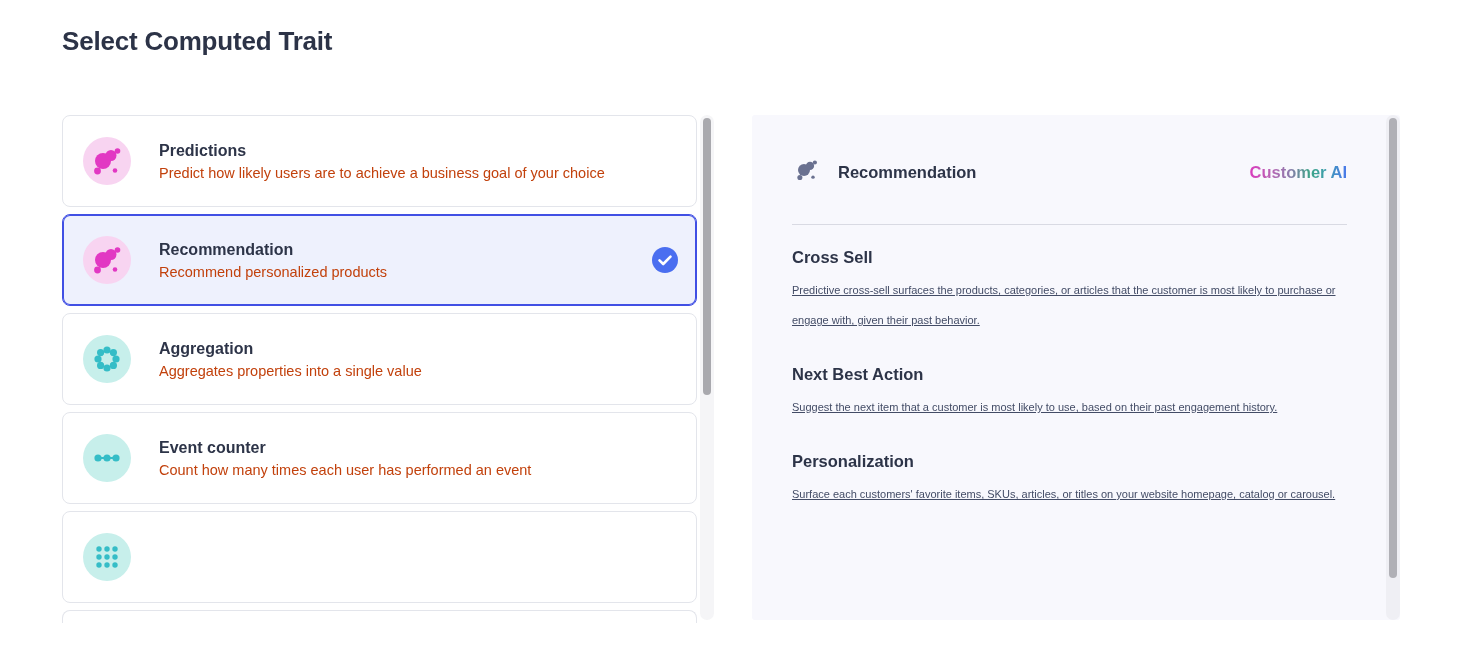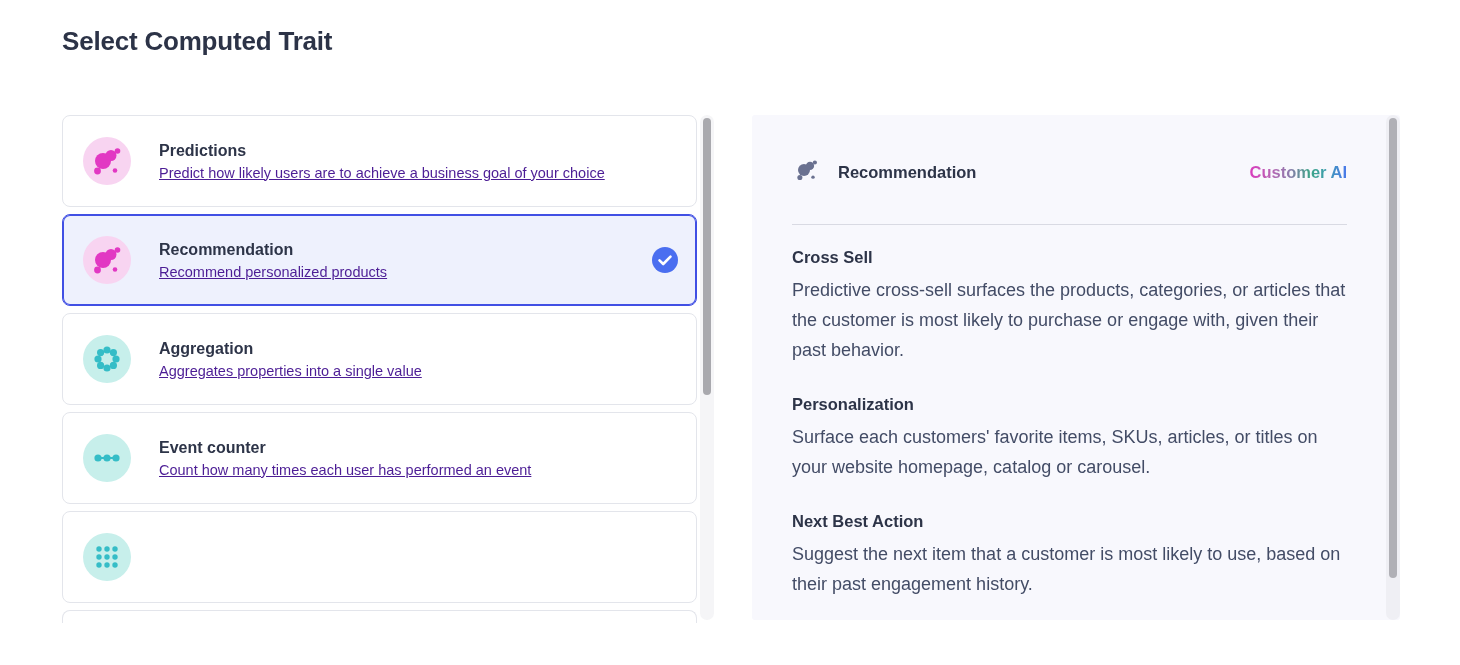--- a/index.html
+++ b/index.html
@@ -17,21 +17,21 @@
           display:flex; align-items:center; padding:6px 20px; cursor:pointer; }
   .card.selected { border:1px solid #4150e4; background:#eef1fd; box-shadow:0 0 0 1px #4150e4 inset; }
   .card.partial { height:10px; margin-bottom:0; border-bottom:none;
                   border-bottom-left-radius:0; border-bottom-right-radius:0; }
   .icon-circle { width:48px; height:48px; border-radius:50%; flex:0 0 48px;
                  display:flex; align-items:center; justify-content:center; }
   .icon-circle.pink { background:#f8d4f1; }
   .icon-circle.teal { background:#c7efeb; }
   .card-text { margin-left:28px; display:flex; flex-direction:column; gap:5px; }
   .card-title { font-size:16px; font-weight:700; color:#2d3448; }
-  .card-desc  { font-size:14.5px; color:#4c1d95;text-decoration:underline; }
+  .card-desc  { font-size:14.5px; color:#c2410c; }
   .check { position:absolute; right:18px; top:50%; transform:translateY(-50%);
            width:26px; height:26px; }
 
   
   .v-scroll { position:absolute; top:0; right:0; width:14px; height:100%;
               background:#f5f5f7; border-radius:7px; }
   .v-scroll .thumb { position:absolute; left:3px; width:8px; background:#a9a9ae;
                      border-radius:4px; }
   .trait-list .v-scroll .thumb { top:3px; height:277px; }
   .detail-panel .v-scroll { background:#efeff4; }
@@ -42,22 +42,22 @@
                   background:#f8f8fd; border-radius:3px; }
   .detail-inner { padding:42px 53px 0 40px; }
   .detail-header { display:flex; align-items:center; height:30px; margin-bottom:37px; }
   .detail-title { font-size:16.5px; font-weight:700; color:#2d3448; margin-left:16px; }
   .customer-ai { margin-left:auto; font-size:16.5px; font-weight:700;
                  background:linear-gradient(90deg,#d93cbd 0%,#b865b4 22%,#8f7aad 40%,#3da487 62%,#3f9fae 78%,#4b78ec 100%);
                  -webkit-background-clip:text; background-clip:text; color:transparent; }
   .divider { height:1px; background:#d9dae3; }
   .section-heading { font-size:16.5px; font-weight:700; color:#2d3448; margin-top:23px; }
   .section-heading.spaced { margin-top:30px; }
-  .section-body { font-size:18px; line-height:30px; color:#434c66; margin-top:8px;
-                  width:555px; }
+  .section-body { font-size:11px; line-height:30px; color:#434c66; margin-top:8px;
+                  width:555px;text-decoration:underline; }
 </style>
 </head>
 <body>
 
 <h1 class="page-title">Select Computed Trait</h1>
 
 <div class="trait-list">
   <div class="cards">
 
     <div class="card">
@@ -186,26 +186,26 @@
     </div>
 
     <div class="divider"></div>
 
     <div>
       <div class="section-heading">Cross Sell</div>
       <p class="section-body">Predictive cross-sell surfaces the products, categories, or articles that the customer is most likely to purchase or engage with, given their past behavior.</p>
     </div>
 
     <div>
+      <div class="section-heading spaced">Next Best Action</div>
+      <p class="section-body">Suggest the next item that a customer is most likely to use, based on their past engagement history.</p>
+    </div>
+
+    <div>
       <div class="section-heading spaced">Personalization</div>
       <p class="section-body">Surface each customers' favorite items, SKUs, articles, or titles on your website homepage, catalog or carousel.</p>
     </div>
-
-    <div>
-      <div class="section-heading spaced">Next Best Action</div>
-      <p class="section-body">Suggest the next item that a customer is most likely to use, based on their past engagement history.</p>
-    </div>
   </div>
 
   <div class="v-scroll">
     <div class="thumb"></div>
   </div>
 </div>
 
 </body></html>

